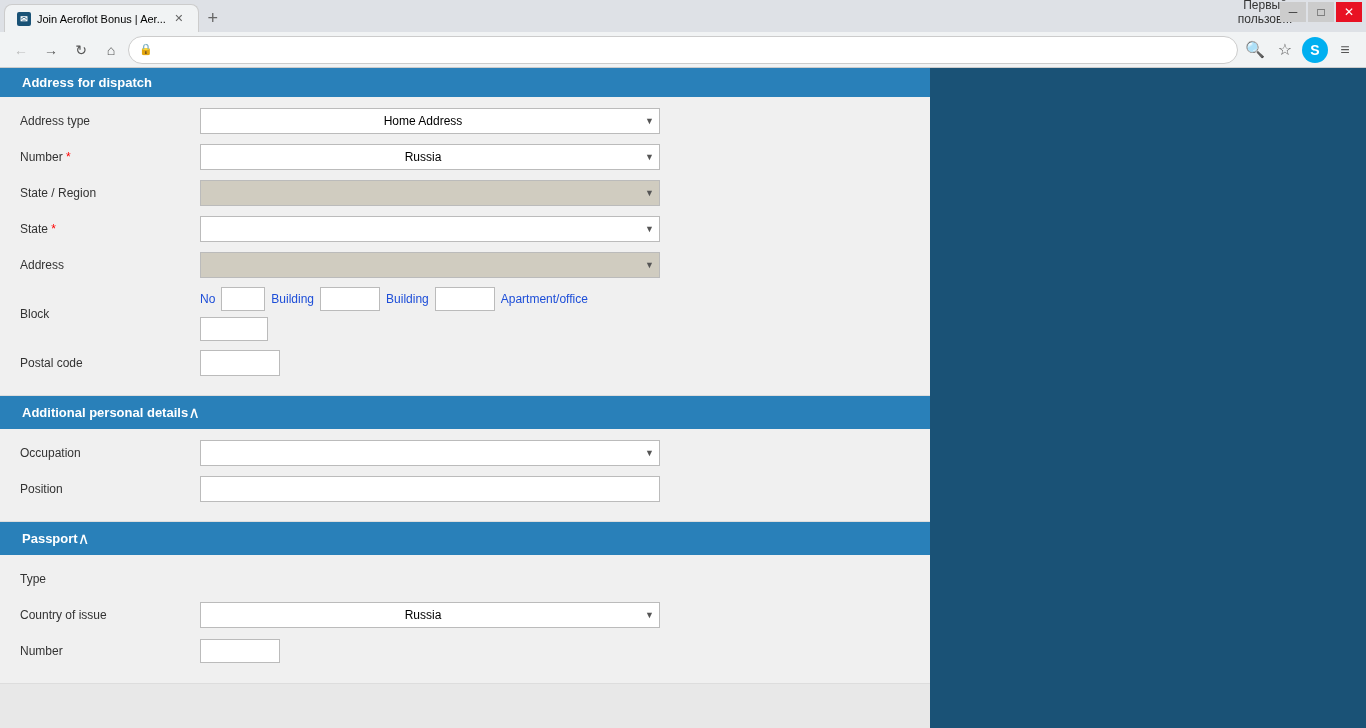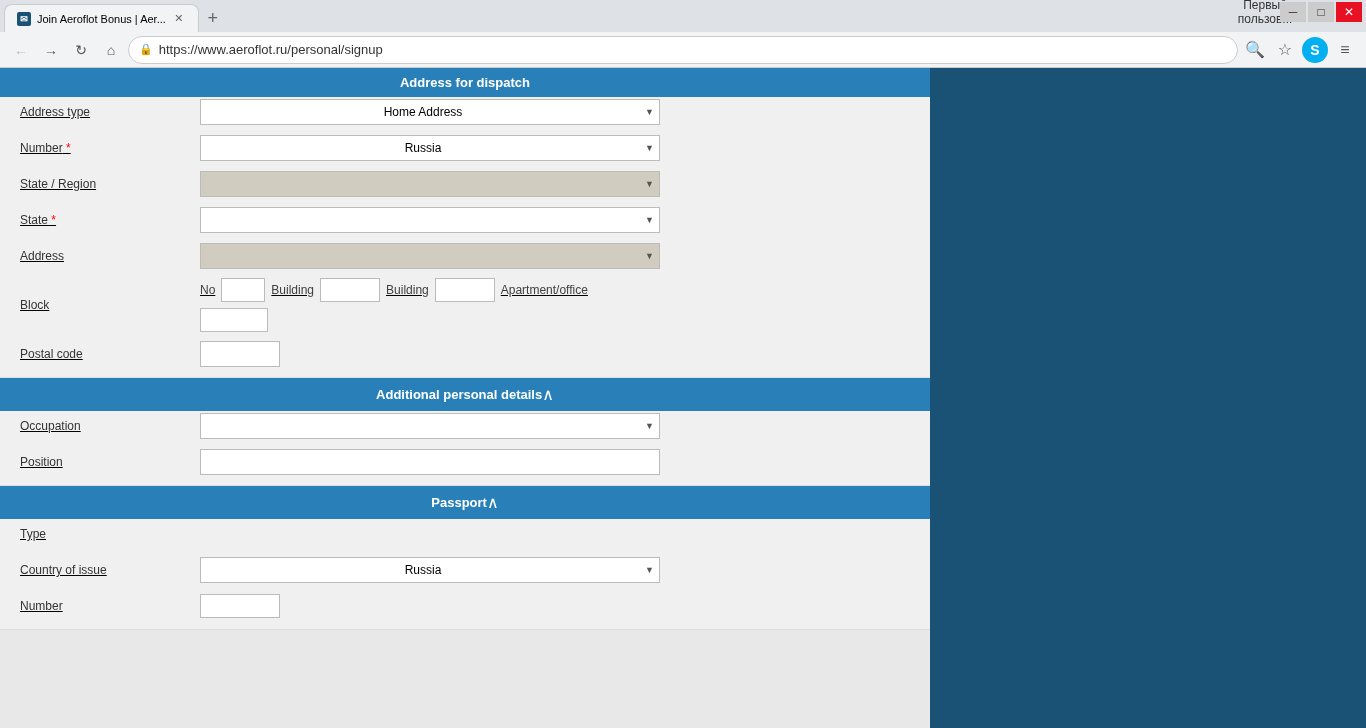--- a/index.html
+++ b/index.html
@@ -116,35 +116,34 @@
       font-size: 14px; color: white; font-weight: bold;
     }
 
     .section-header {
       background: #2980b9;
       color: white;
       font-size: 13px;
       font-weight: bold;
       padding: 7px 22px;
       display: flex;
-      justify-content: center;
+      justify-content: flex-start;
       align-items: center;
     }
     .section-collapse {
       color: white;
       font-size: 16px;
       cursor: pointer;
       font-weight: normal;
     }
 
     .section-body {
       background: #f0f0f0;
-      padding: 1px 20px;
+      padding: 10px 20px;
       border-bottom: 1px solid #ddd;
-      text-decoration: underline;
     }
 
     .form-row {
       display: flex;
       align-items: center;
       margin-bottom: 8px;
       min-height: 28px;
     }
     .form-label {
       width: 180px;
@@ -181,21 +180,21 @@
       transform: translateY(-50%);
       pointer-events: none;
       color: #555;
     }
     .block-row {
       display: flex;
       align-items: center;
       gap: 6px;
       flex-wrap: wrap;
     }
-    .block-label { font-size: 12px; color: #404040; }
+    .block-label { font-size: 12px; color: #1d4ed8; }
     .block-input {
       border: 1px solid #bbb;
       background: white;
       height: 24px;
       font-size: 12px;
       padding: 2px 4px;
     }
     .block-input.no { width: 44px; }
     .block-input.building { width: 60px; }
     .block-input.apt { width: 68px; }
@@ -248,21 +247,20 @@
       </div>
     </div>
 
     <div class="nav-bar">
       <button class="nav-btn disabled">←</button>
       <button class="nav-btn">→</button>
       <button class="nav-btn">↻</button>
       <button class="nav-btn">⌂</button>
       <div class="address-bar">
         <span class="lock-icon">🔒</span>
-        <span class="address-text">https://www.aeroflot.ru/personal/signup</span>
       </div>
       <div class="nav-right-icons">
         <button class="nav-icon-btn">🔍</button>
         <button class="nav-icon-btn">☆</button>
         <div class="skype-icon">S</div>
         <button class="nav-icon-btn">≡</button>
       </div>
     </div>
   </div>
 

